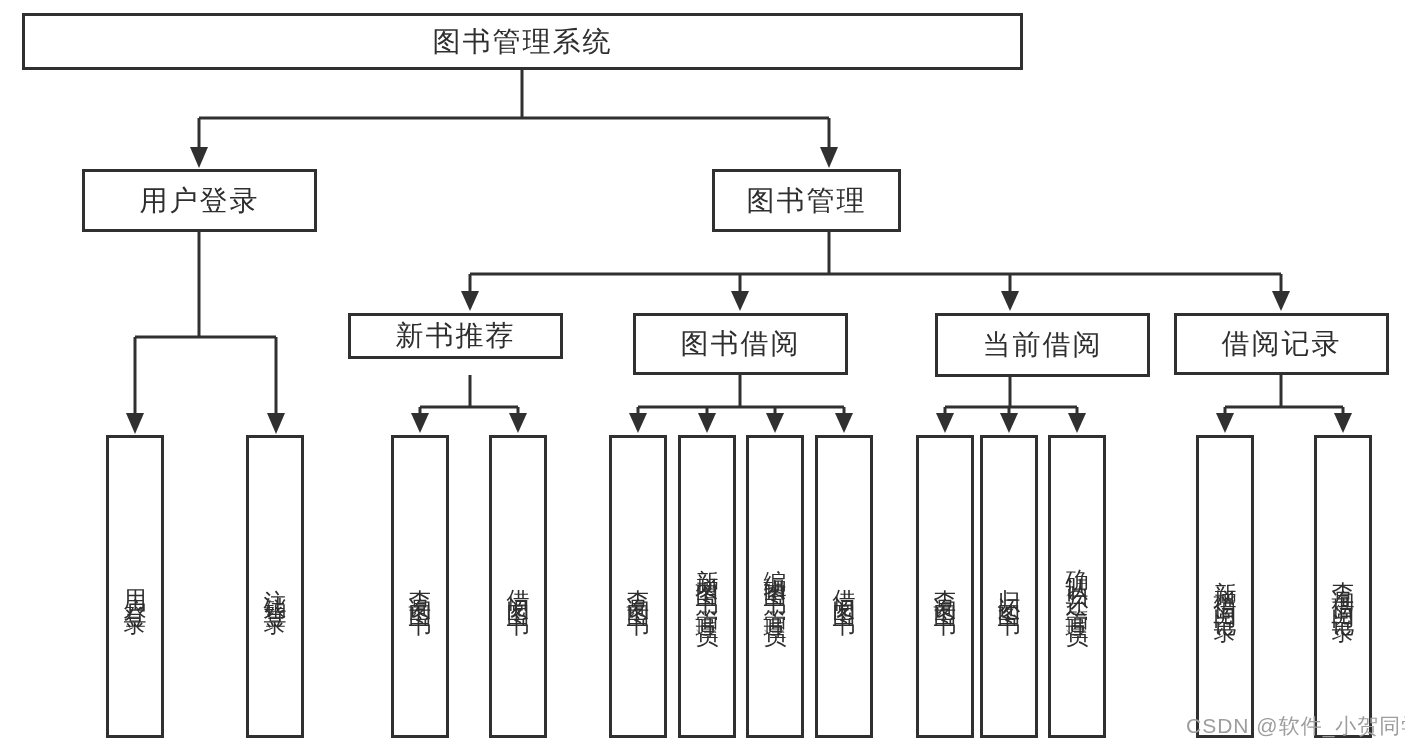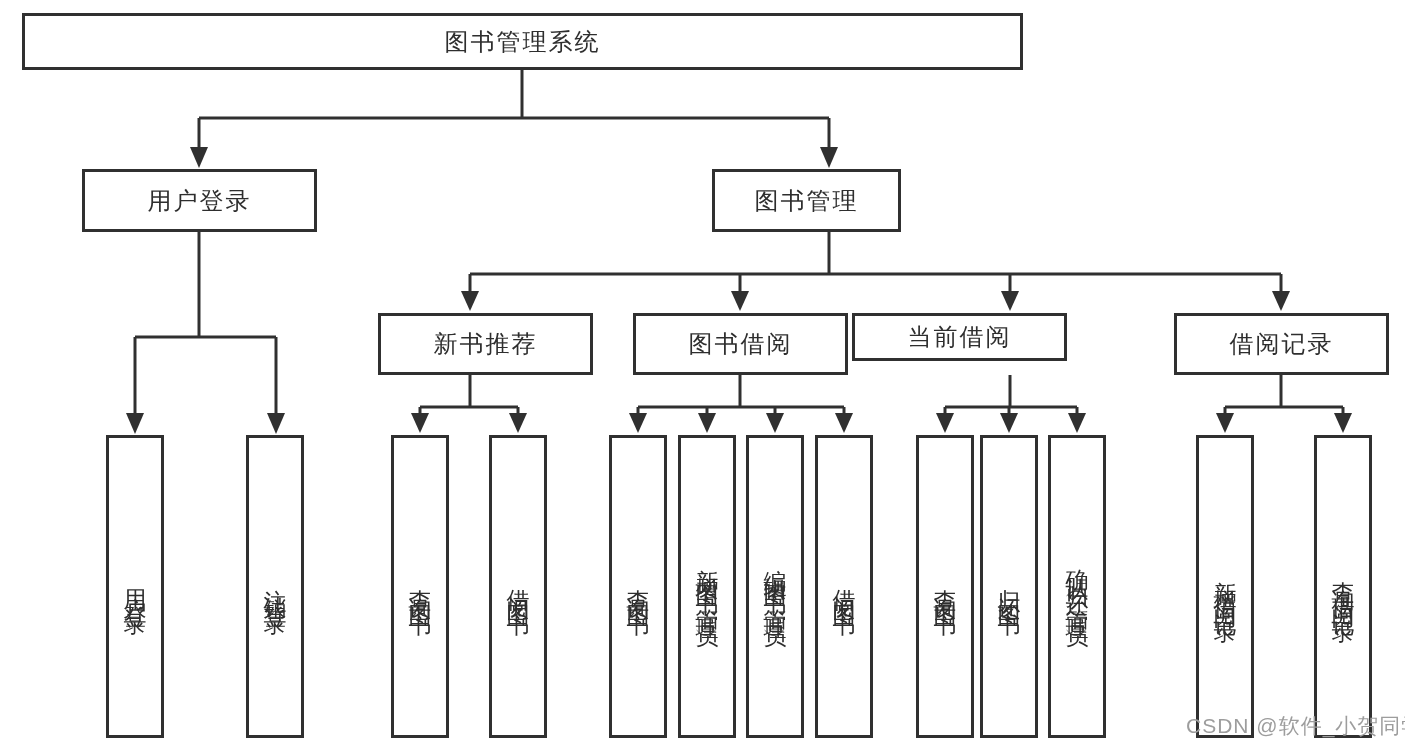--- a/index.html
+++ b/index.html
@@ -23,21 +23,21 @@
     position: absolute;
     border: 3px solid var(--line);
     background: #fff;
     display: flex;
     align-items: center;
     justify-content: center;
     color: var(--text);
     z-index: 2;
   }
   .hnode span {
-    font-size: 24px;
+    font-size: 28px;
     letter-spacing: 2px;
     white-space: nowrap;
     line-height: 1;
   }
   .vnode span {
     writing-mode: vertical-rl;
     text-orientation: mixed;
     font-size: 23px;
     letter-spacing: 8px;
     line-height: 1;
@@ -124,27 +124,27 @@
     <span>图书管理系统</span>
   </div>
 
   <div class="node hnode" style="left:82px; top:169px; width:235px; height:63px">
     <span>用户登录</span>
   </div>
   <div class="node hnode" style="left:712px; top:169px; width:189px; height:63px">
     <span>图书管理</span>
   </div>
 
-  <div class="node hnode" style="left:378px; top:313px; width:215px; height:62px">
+  <div class="node hnode" style="left:348px; top:313px; width:215px; height:46px">
     <span>新书推荐</span>
   </div>
   <div class="node hnode" style="left:633px; top:313px; width:215px; height:62px">
     <span>图书借阅</span>
   </div>
-  <div class="node hnode" style="left:852px; top:313px; width:215px; height:48px">
+  <div class="node hnode" style="left:935px; top:313px; width:215px; height:64px">
     <span>当前借阅</span>
   </div>
   <div class="node hnode" style="left:1174px; top:313px; width:215px; height:62px">
     <span>借阅记录</span>
   </div>
 
   <div class="node vnode" style="left:106px; top:435px; width:58px; height:303px">
     <span>用户登录</span>
   </div>
   <div class="node vnode" style="left:246px; top:435px; width:58px; height:303px">

